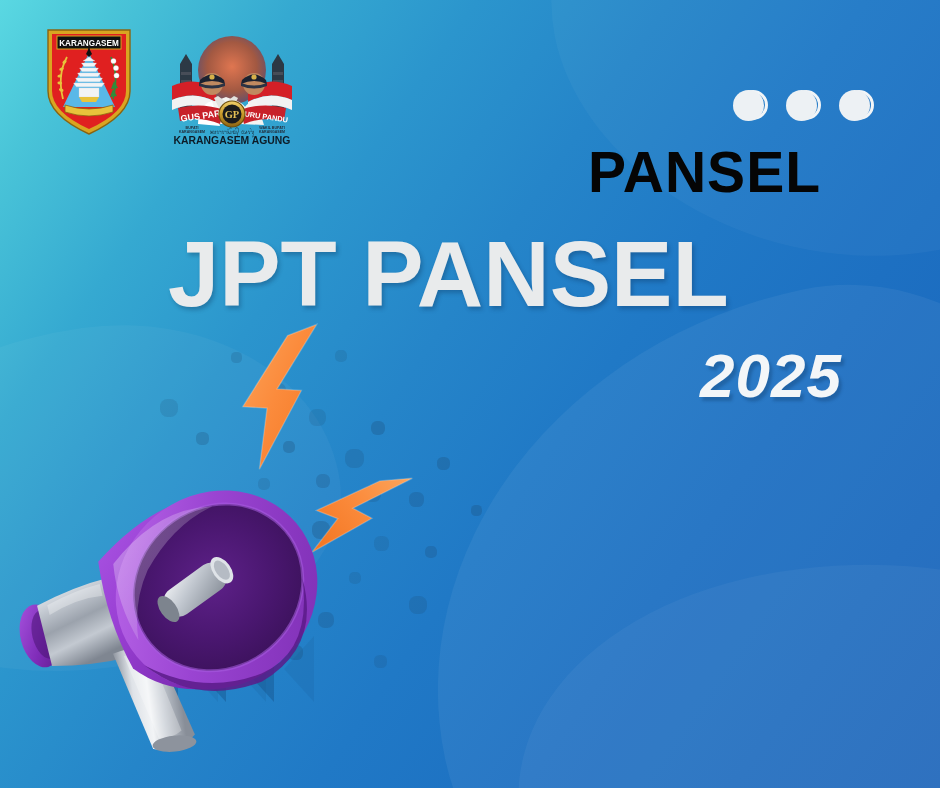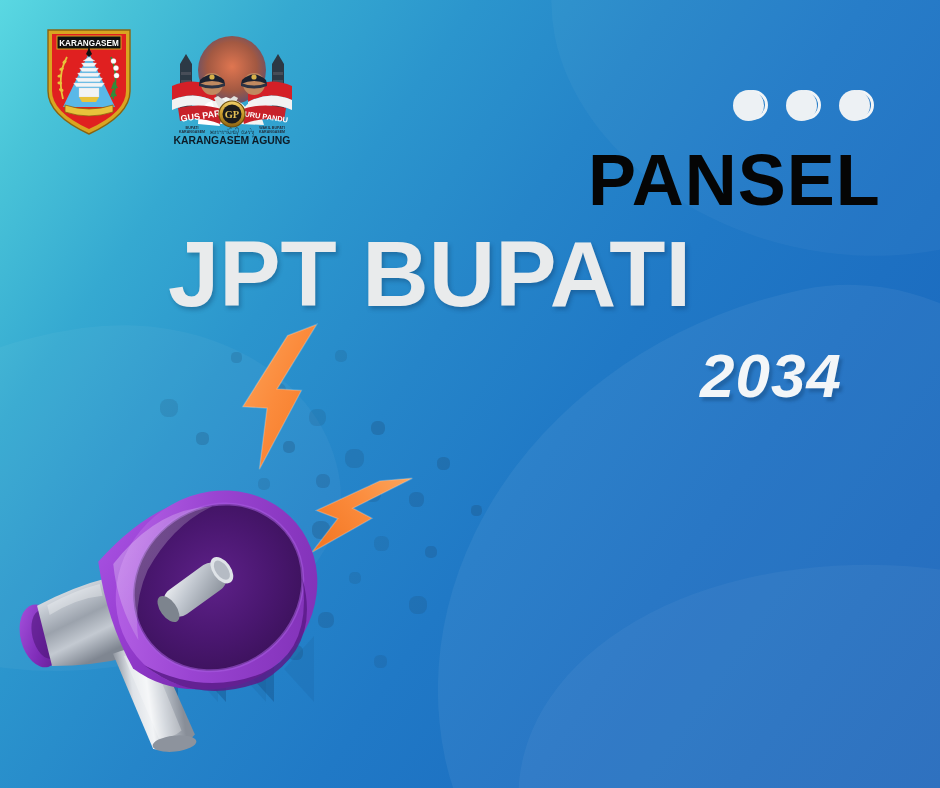--- a/index.html
+++ b/index.html
@@ -88,21 +88,21 @@
   #headline-dots { position:absolute; left:733px; top:88px; width:140px; height:40px; }
   .hdot { position:absolute; top:0; width:34px; height:34px; }
   .hdot .ring { position:absolute; left:5px; top:2px; width:30px; height:30px;
                 border:3px solid #f2f5f7; border-radius:50%; background:transparent; }
   .hdot .fill { position:absolute; left:0; top:2px; width:31px; height:31px;
                 background:#edf1f4; border-radius:50%; }
 
   
   #txt-pansel {
     position:absolute; left:588px; top:144px;
-    font-size:72px; font-weight:bold; letter-spacing:1px;
+    font-size:57px; font-weight:bold; letter-spacing:1px;
     color:#050505; line-height:1;
     white-space:nowrap;
   }
   #txt-jpt-pratama {
     position:absolute; left:168px; top:228px;
     font-size:92px; font-weight:bold; letter-spacing:0px;
     color:#e9ebec; line-height:1;
     white-space:nowrap;
     text-shadow: 2px 3px 4px rgba(10,40,75,0.30);
   }
@@ -431,18 +431,18 @@
           <ellipse cx="246" cy="201" rx="9" ry="15" fill="#dfe3e8"></ellipse>
           <ellipse cx="246" cy="201" rx="6" ry="11" fill="#b5bbc4"></ellipse>
           <ellipse cx="180" cy="201" rx="8" ry="15" fill="#7d848e"></ellipse>
         </g>
       </g>
     </svg>
   </div>
 
   <div id="txt-pansel">PANSEL</div>
 
-  <div id="txt-jpt-pratama">JPT BUPATI</div>
-
-  <div id="txt-year">2034</div>
+  <div id="txt-jpt-pratama">JPT PANSEL</div>
+
+  <div id="txt-year">2025</div>
 
 
 </div>
 
 </body></html>

